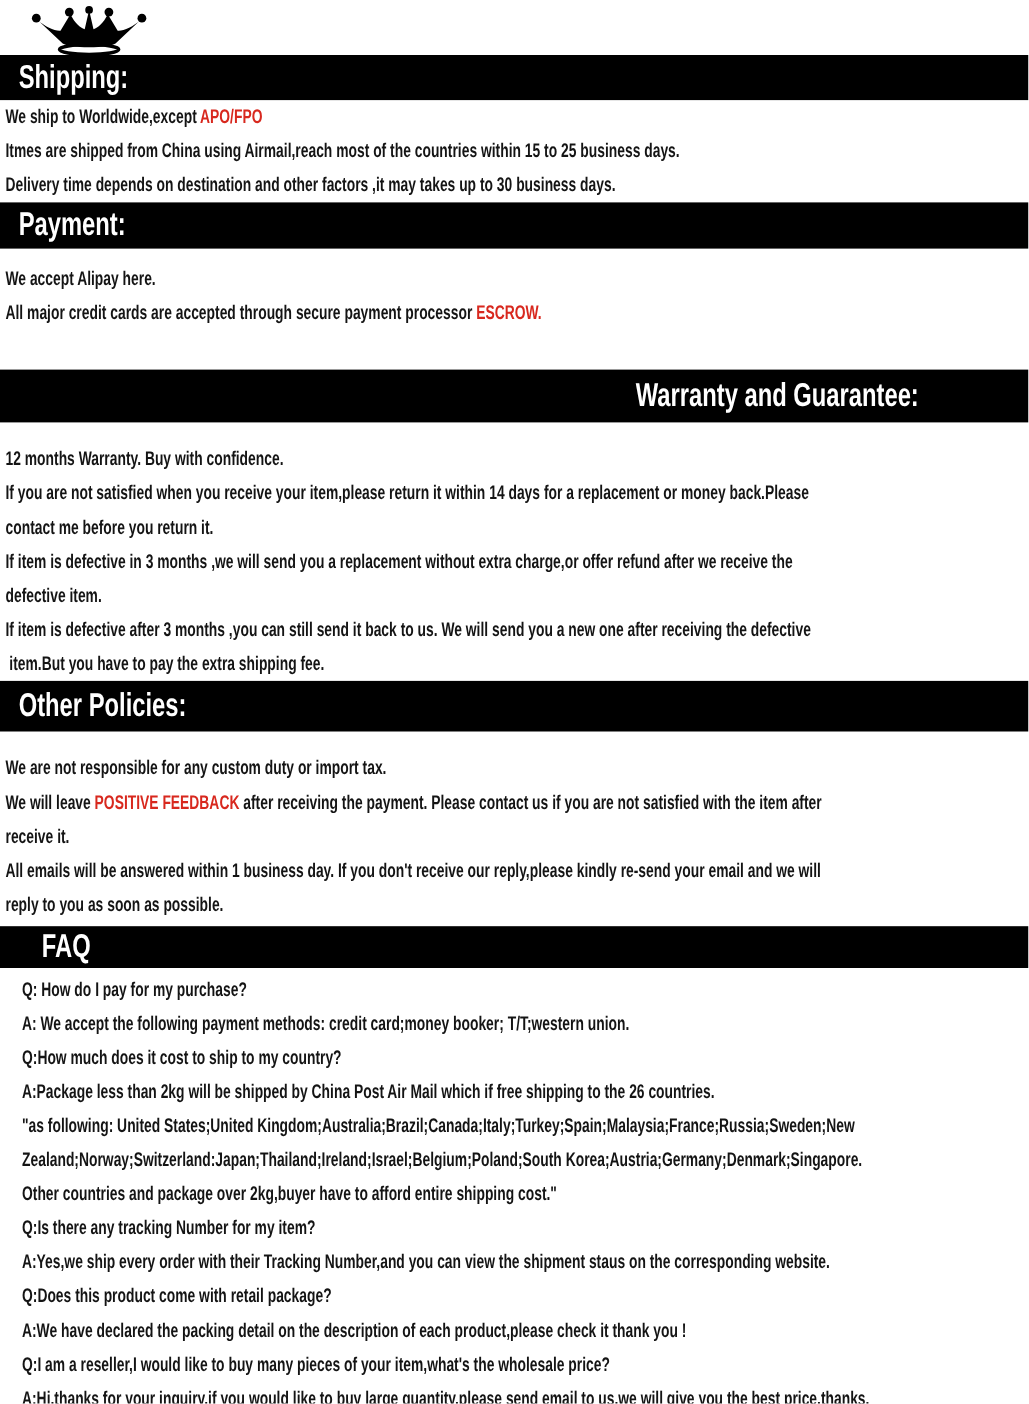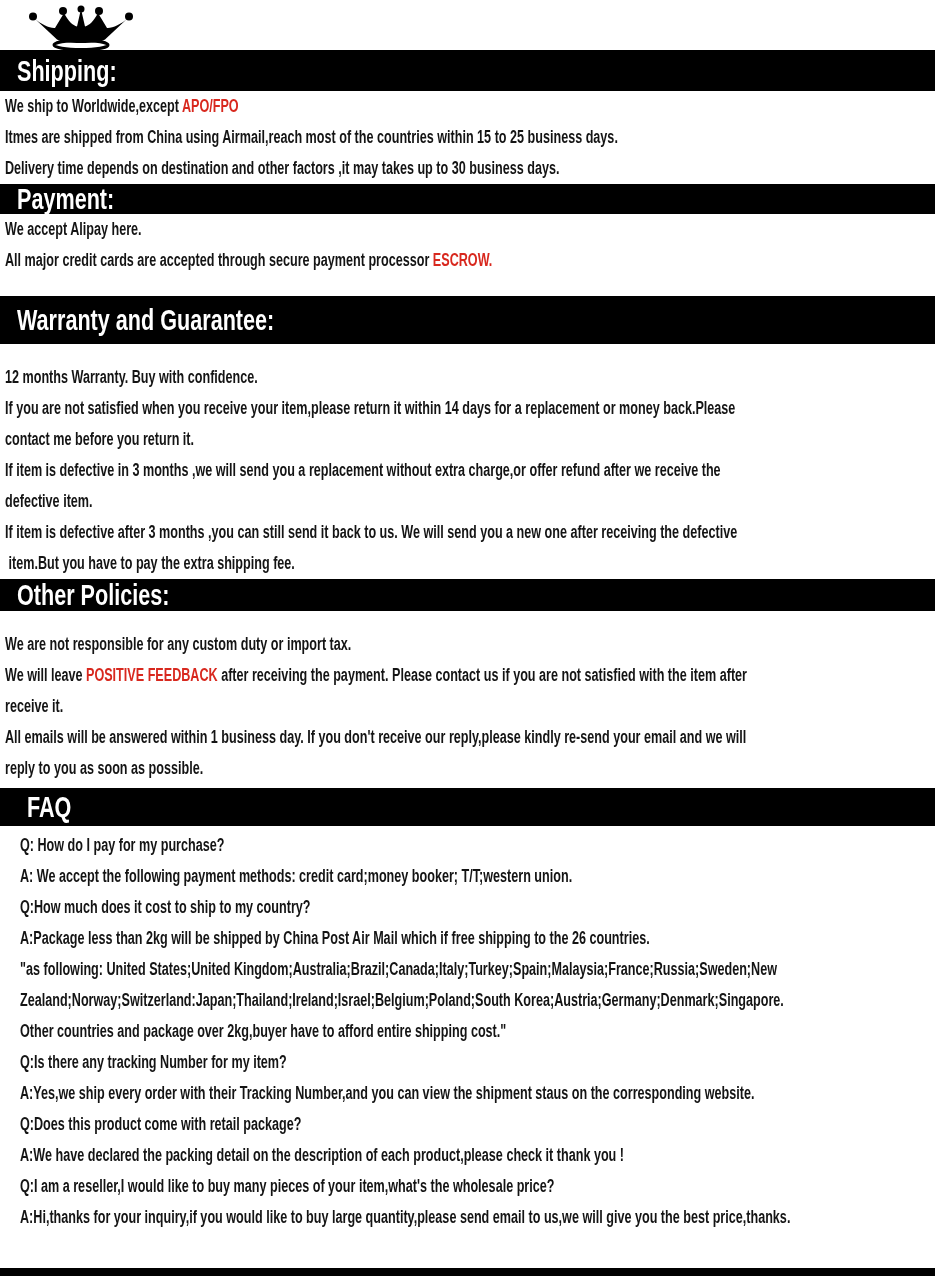--- a/index.html
+++ b/index.html
@@ -9,31 +9,31 @@
     font-family:"Liberation Sans","DejaVu Sans",sans-serif;
   }
   .crown-area{height:50px;position:relative;flex:0 0 auto;}
   .crown-svg{position:absolute;left:27px;top:5px;}
   section{flex:0 0 auto;border-radius:30px;}
   .bar{
     background:#000;color:#fff;display:flex;align-items:center;
     padding-left:17px;width:100%;box-sizing:border-box;
   }
   .bar-shipping{height:41px;}
-  .bar-payment{height:30px;}
-  .bar-warranty{height:48px;margin-top:20px;}
-  .bar-other{height:32px;text-align:right;}
-  .bar-faq{height:38px;margin-top:4px;padding-left:27px;}
+  .bar-payment{height:42px;}
+  .bar-warranty{height:48px;margin-top:36px;justify-content:flex-end;}
+  .bar-other{height:46px;text-align:right;}
+  .bar-faq{height:38px;margin-top:4px;padding-left:38px;}
   .bar-title{
     margin:0;font-size:30px;font-weight:bold;white-space:nowrap;
     transform:scaleX(0.72);transform-origin:0 50%;display:block;
   }
   .lines{padding-left:5px;color:#141414;}
   .lines-shipping{}
-  .lines-payment{margin-top:0;}
+  .lines-payment{margin-top:12px;}
   .lines-warranty{margin-top:18px;}
   .lines-other{margin-top:18px;}
   .lines-faq{margin-top:4px;padding-left:20px;}
   .line{
     margin:0;line-height:31px;font-size:18px;font-weight:bold;
     white-space:pre;transform:scaleX(0.70);transform-origin:0 50%;
   }
   .seg{color:inherit;}
   .seg.red{color:var(--accent-red,#d8281e);}
   .bottom-bar{margin-top:auto;height:8px;background:#000;flex:0 0 auto;}

